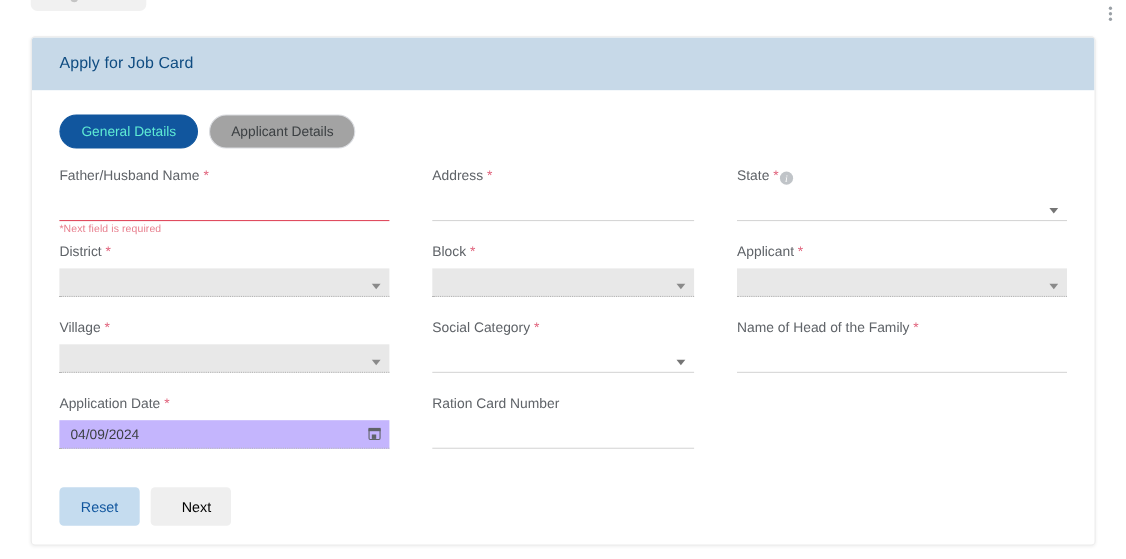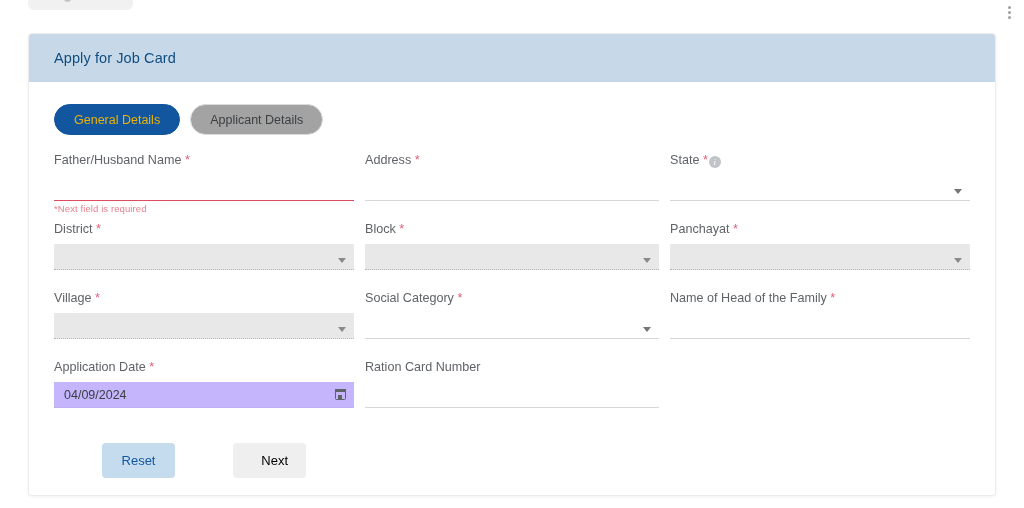--- a/index.html
+++ b/index.html
@@ -62,30 +62,30 @@
     padding-top: 22px; padding-bottom: 4px;
   }
   .tab {
     height: 31px; padding: 0 19px;
     border-radius: 16px;
     display: flex; align-items: center; justify-content: center;
     font-size: 12.5px;
     cursor: pointer;
     white-space: nowrap;
   }
-  .tab.active { background: #11569e; color: #eab308; border: 1px solid #11569e; }
+  .tab.active { background: #11569e; color: #5eead4; border: 1px solid #11569e; }
   .tab.inactive { background: #a3a3a3; color: #3c4043; border: 1px solid #dadce0; }
 
   
   .form-grid {
     position: relative;
     margin-top: 14px;
     display: grid;
     grid-template-columns: 300px 1fr 300px;
-    column-gap: 11px;
+    column-gap: 39px;
   }
   .field { position: relative; height: 69px; }
 
   .flabel {
     font-size: 12.6px;
     color: #5f6368;
     line-height: 14px;
     white-space: nowrap;
   }
   .req { color: #e0607a; font-size: 12.6px; }
@@ -159,21 +159,20 @@
   
   .btn-row {
     display: flex; gap: 10px;
     margin-top: 14px;
   }
   .btn {
     height: 35px; min-width: 73px; padding: 0 18px;
     border: none; border-radius: 4px;
     font-size: 13px; font-family: "Liberation Sans", sans-serif;
     cursor: pointer;
-    margin-left: 48px;
   }
   .btn.reset { background: #c5dcef; color: #11569e; }
   .btn.next  { background: #efefef; color: #000000; cursor: default; text-align: right; }
 </style>
 </head>
 <body>
 
 <div id="root">
 
   <div class="top-chip">
@@ -247,21 +246,21 @@
             <span>Block</span>
             <span class="req">*</span>
           </div>
           <div class="ctrl select-disabled">
             <span class="caret"></span>
           </div>
         </div>
 
         <div class="field">
           <div class="flabel">
-            <span>Panchayat</span>
+            <span>Applicant</span>
             <span class="req">*</span>
           </div>
           <div class="ctrl select-disabled">
             <span class="caret"></span>
           </div>
         </div>
 
         <div class="field">
           <div class="flabel">
             <span>Village</span>

